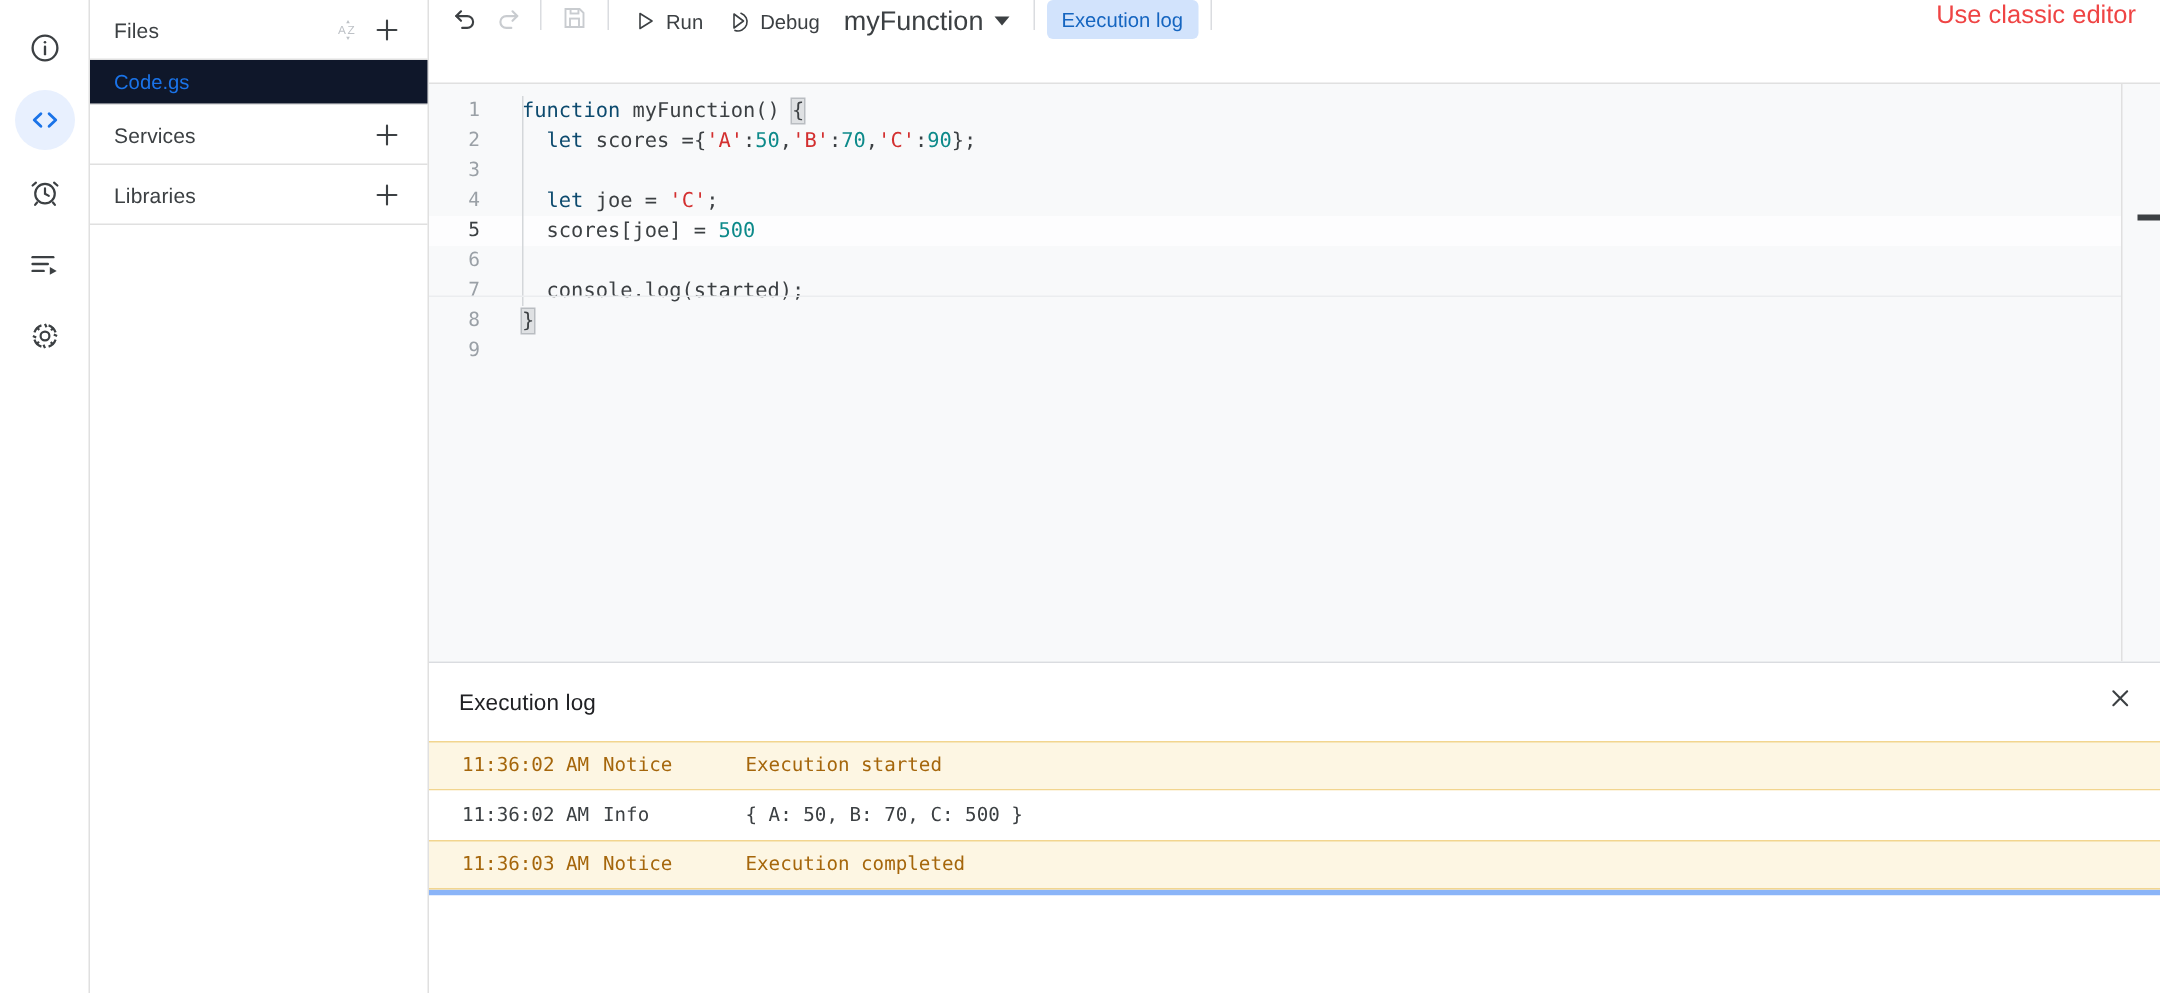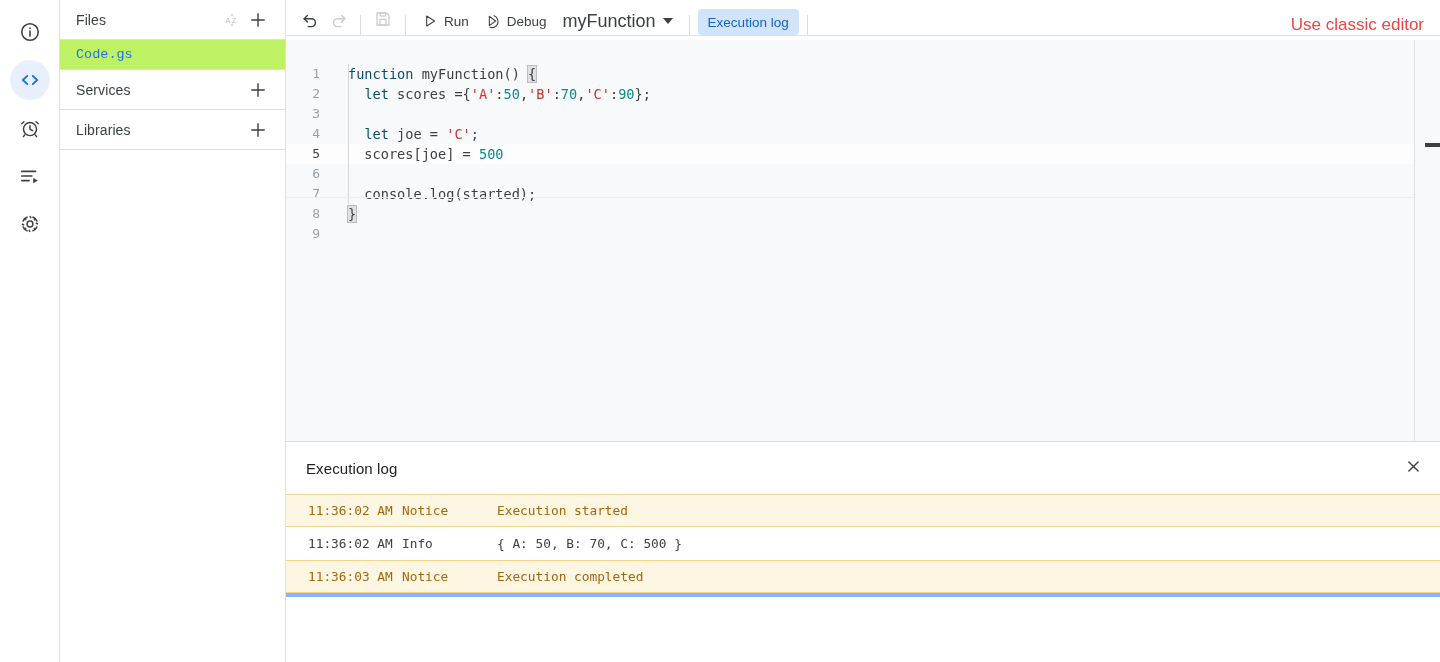--- a/index.html
+++ b/index.html
@@ -44,27 +44,27 @@
   .panel-action {
     width: 26px; height: 26px; display: flex; align-items: center; justify-content: center;
     cursor: pointer; color: #3c4043;
   }
   .panel-action.muted { color: #bdc1c6; }
   .file-list { border-bottom: 1px solid #e0e0e0; }
   .file-item {
     height: 29px; display: flex; align-items: center;
     padding-left: 16px; font-size: 13.5px; color: #3c4043; cursor: pointer;
   }
-  .file-item.selected { background: #bef264; color: #1a73e8; font-family: Liberation Mono, monospace; }
+  .file-item.selected { background: #0f172a; color: #1a73e8; }
 
   
   .toolbar {
-    position: absolute; left: 286px; top: 0; width: 1154px; height: 36px;
+    position: absolute; left: 286px; top: 0; width: 1154px; height: 56px;
     background: #ffffff; border-bottom: 1px solid #e0e0e0;
-    display: flex; align-items: flex-end; padding: 0 14px 0 10px; z-index: 3;
+    display: flex; align-items: flex-start; padding: 0 14px 0 10px; z-index: 3;
   }
   .tb-icon {
     width: 28px; height: 28px; border-radius: 4px; cursor: pointer;
     display: flex; align-items: center; justify-content: center; color: #3c4043;
   }
   .tb-icon.disabled { color: #c9ccd0; cursor: default; }
   .tb-sep { width: 1px; height: 20px; background: #dadce0; margin: 0 8px; }
   .tb-btn {
     height: 28px; border-radius: 4px; cursor: pointer;
     display: flex; align-items: center; gap: 6px; padding: 0 8px;

